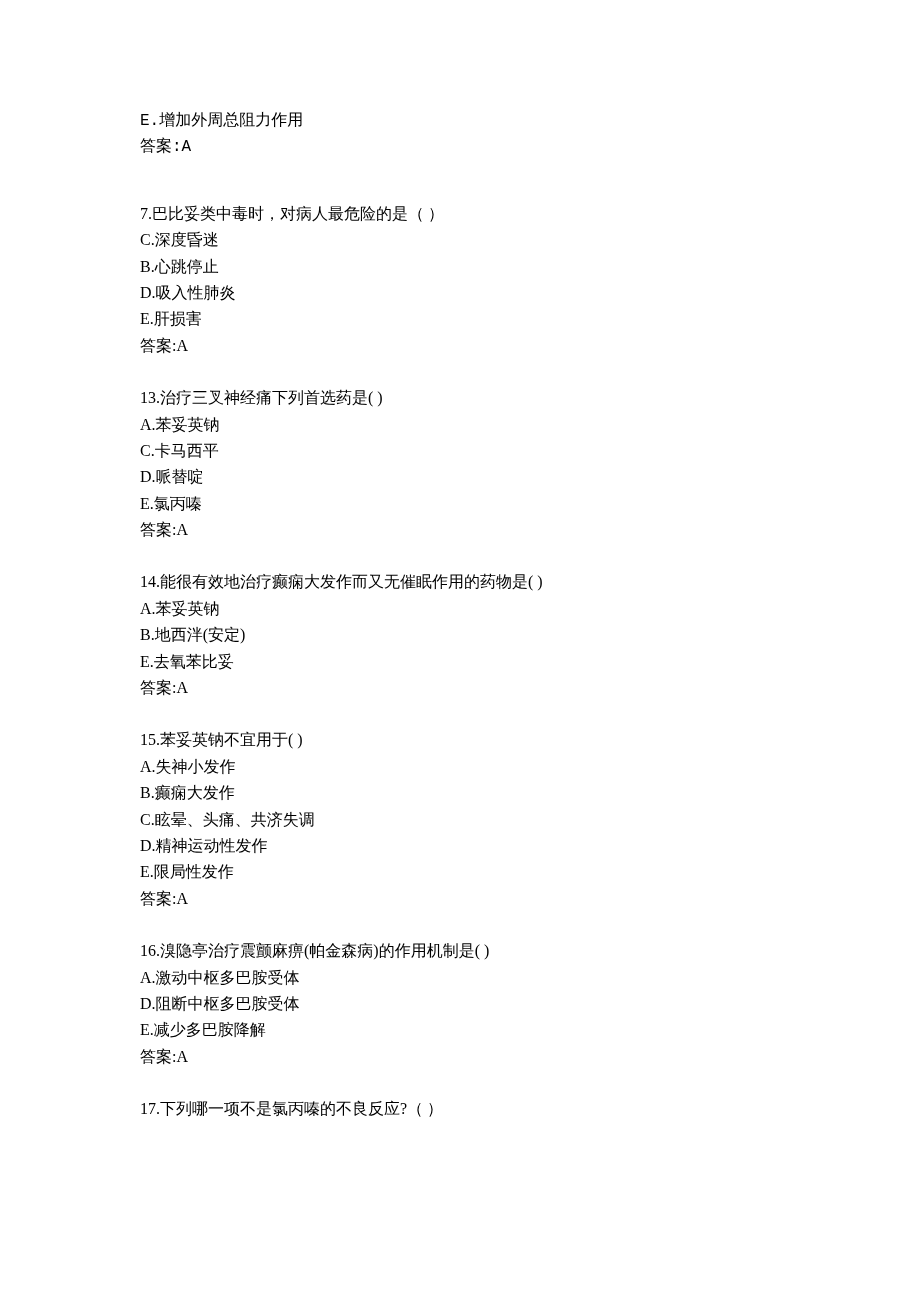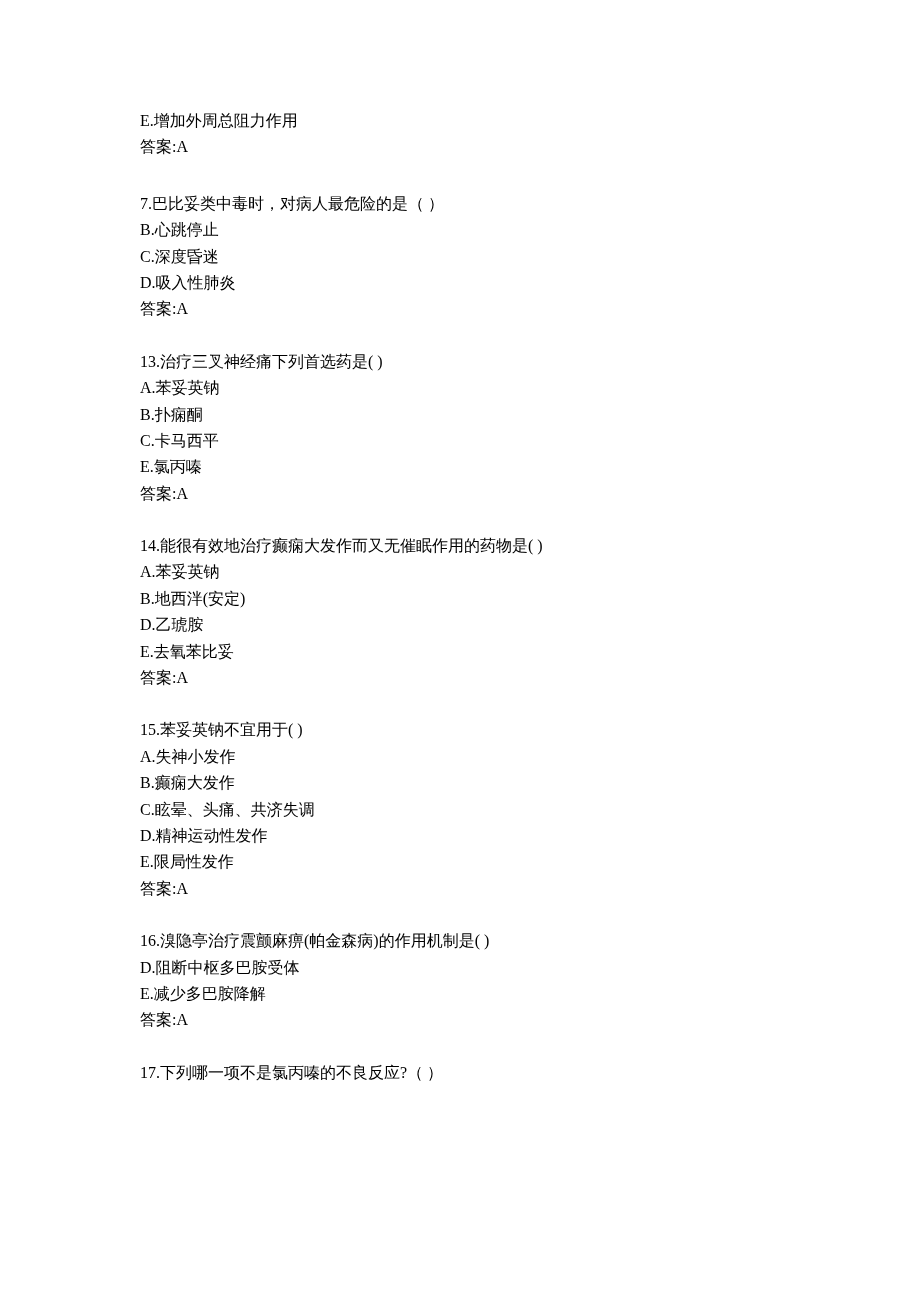--- a/index.html
+++ b/index.html
@@ -17,69 +17,71 @@
       color: #000000;
       padding: 108px 140px 0 140px;
     }
     .question-block {
       margin-bottom: 26px;
     }
     .line {
       white-space: pre-wrap;
     }
     .partial-question {
-      margin-bottom: 30px;
+      margin-bottom: 40px;
+      font-family: Liberation Mono, monospace;
     }
   </style>
 </head>
 <body>
 
 <div class="partial-question">
   <div class="line">E.增加外周总阻力作用</div>
   <div class="line">答案:A</div>
 </div>
 
 <div class="question-block">
   <div class="line">7.巴比妥类中毒时，对病人最危险的是（ ）</div>
+  <div class="line">C.深度昏迷</div>
   <div class="line">B.心跳停止</div>
-  <div class="line">C.深度昏迷</div>
   <div class="line">D.吸入性肺炎</div>
+  <div class="line">E.肝损害</div>
   <div class="line">答案:A</div>
 </div>
 
 <div class="question-block">
   <div class="line">13.治疗三叉神经痛下列首选药是( )</div>
   <div class="line">A.苯妥英钠</div>
-  <div class="line">B.扑痫酮</div>
   <div class="line">C.卡马西平</div>
+  <div class="line">D.哌替啶</div>
   <div class="line">E.氯丙嗪</div>
   <div class="line">答案:A</div>
 </div>
 
 <div class="question-block">
   <div class="line">14.能很有效地治疗癫痫大发作而又无催眠作用的药物是( )</div>
   <div class="line">A.苯妥英钠</div>
   <div class="line">B.地西泮(安定)</div>
-  <div class="line">D.乙琥胺</div>
   <div class="line">E.去氧苯比妥</div>
   <div class="line">答案:A</div>
 </div>
 
 <div class="question-block">
   <div class="line">15.苯妥英钠不宜用于( )</div>
   <div class="line">A.失神小发作</div>
   <div class="line">B.癫痫大发作</div>
   <div class="line">C.眩晕、头痛、共济失调</div>
   <div class="line">D.精神运动性发作</div>
   <div class="line">E.限局性发作</div>
   <div class="line">答案:A</div>
 </div>
 
 <div class="question-block">
   <div class="line">16.溴隐亭治疗震颤麻痹(帕金森病)的作用机制是( )</div>
+  <div class="line">A.激动中枢多巴胺受体</div>
   <div class="line">D.阻断中枢多巴胺受体</div>
   <div class="line">E.减少多巴胺降解</div>
   <div class="line">答案:A</div>
 </div>
 
 <div class="question-block">
   <div class="line">17.下列哪一项不是氯丙嗪的不良反应?（ ）</div>
 </div>
 
 </body></html>

